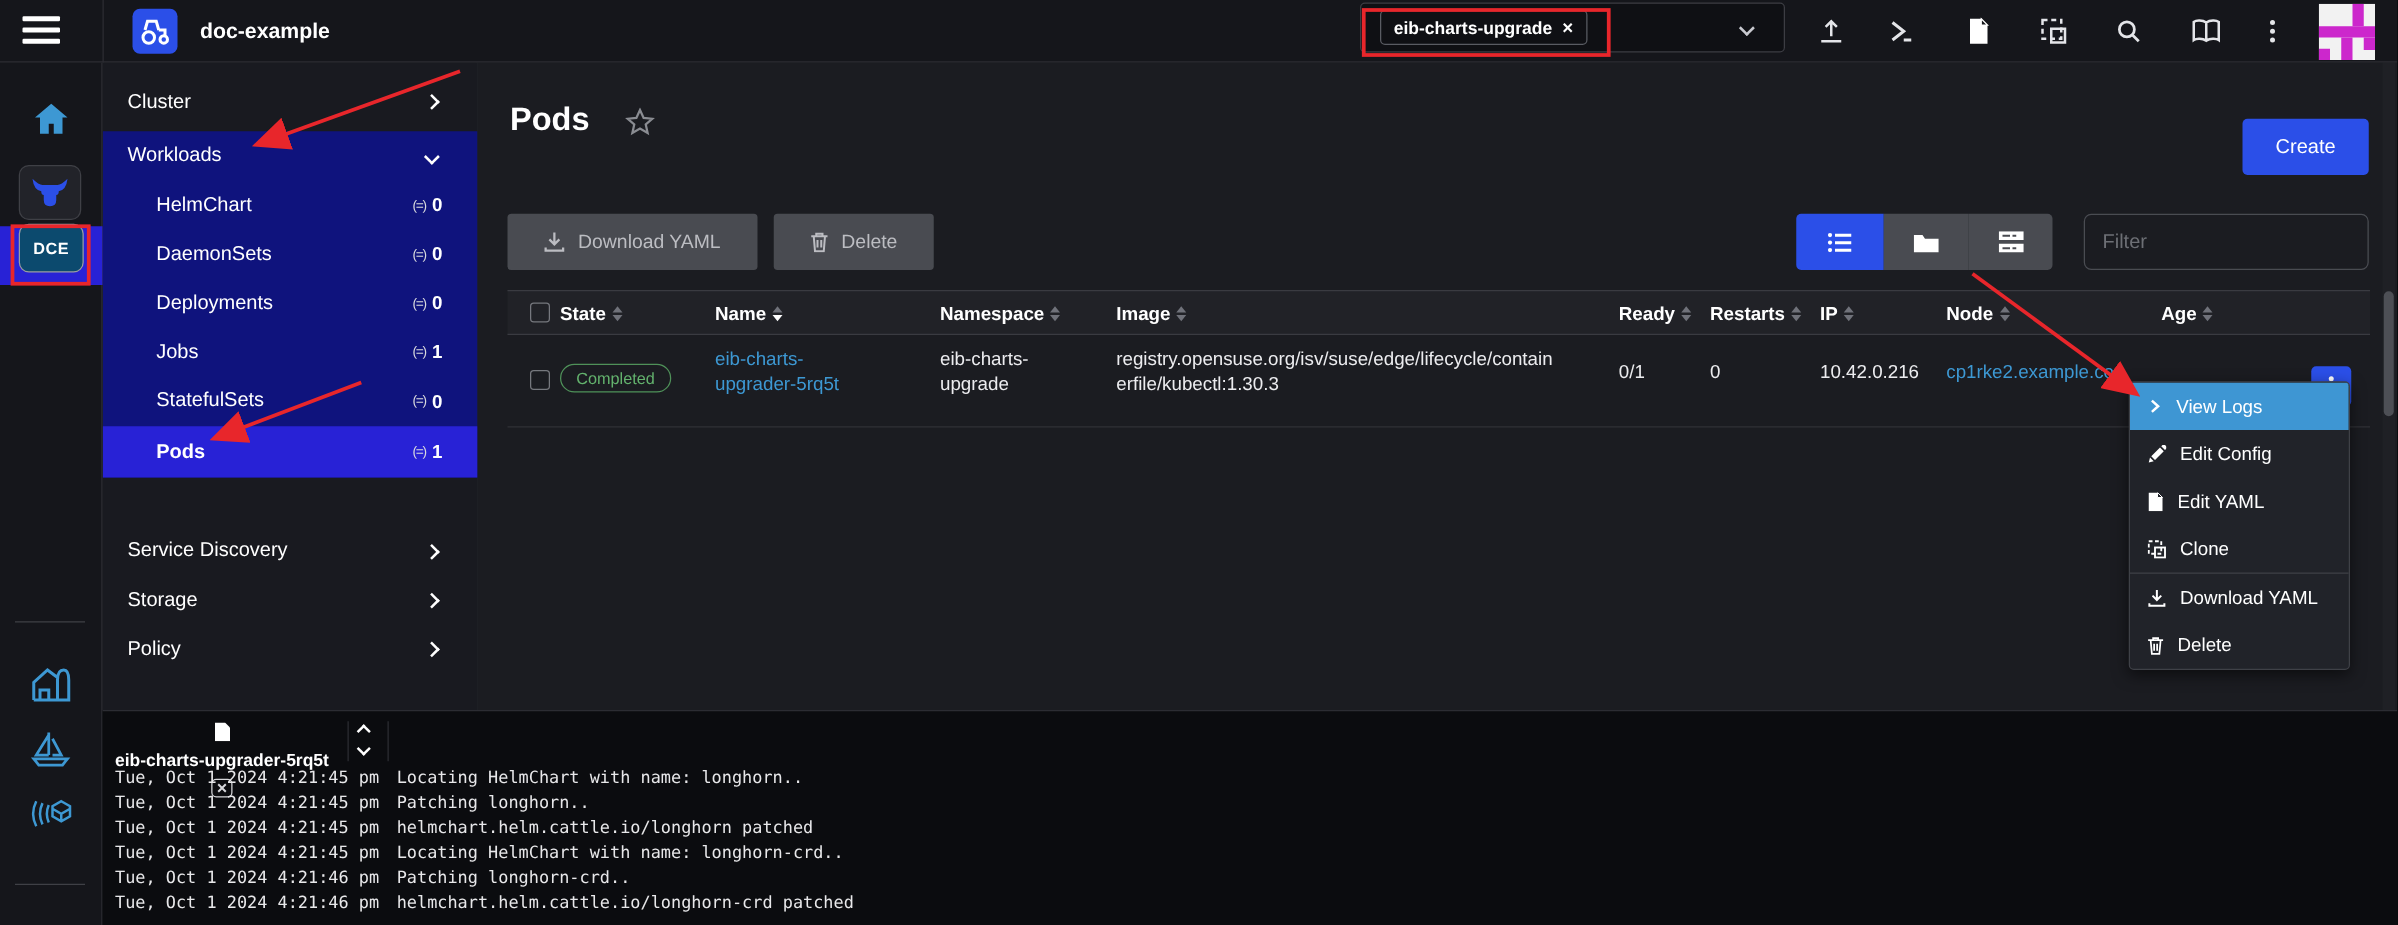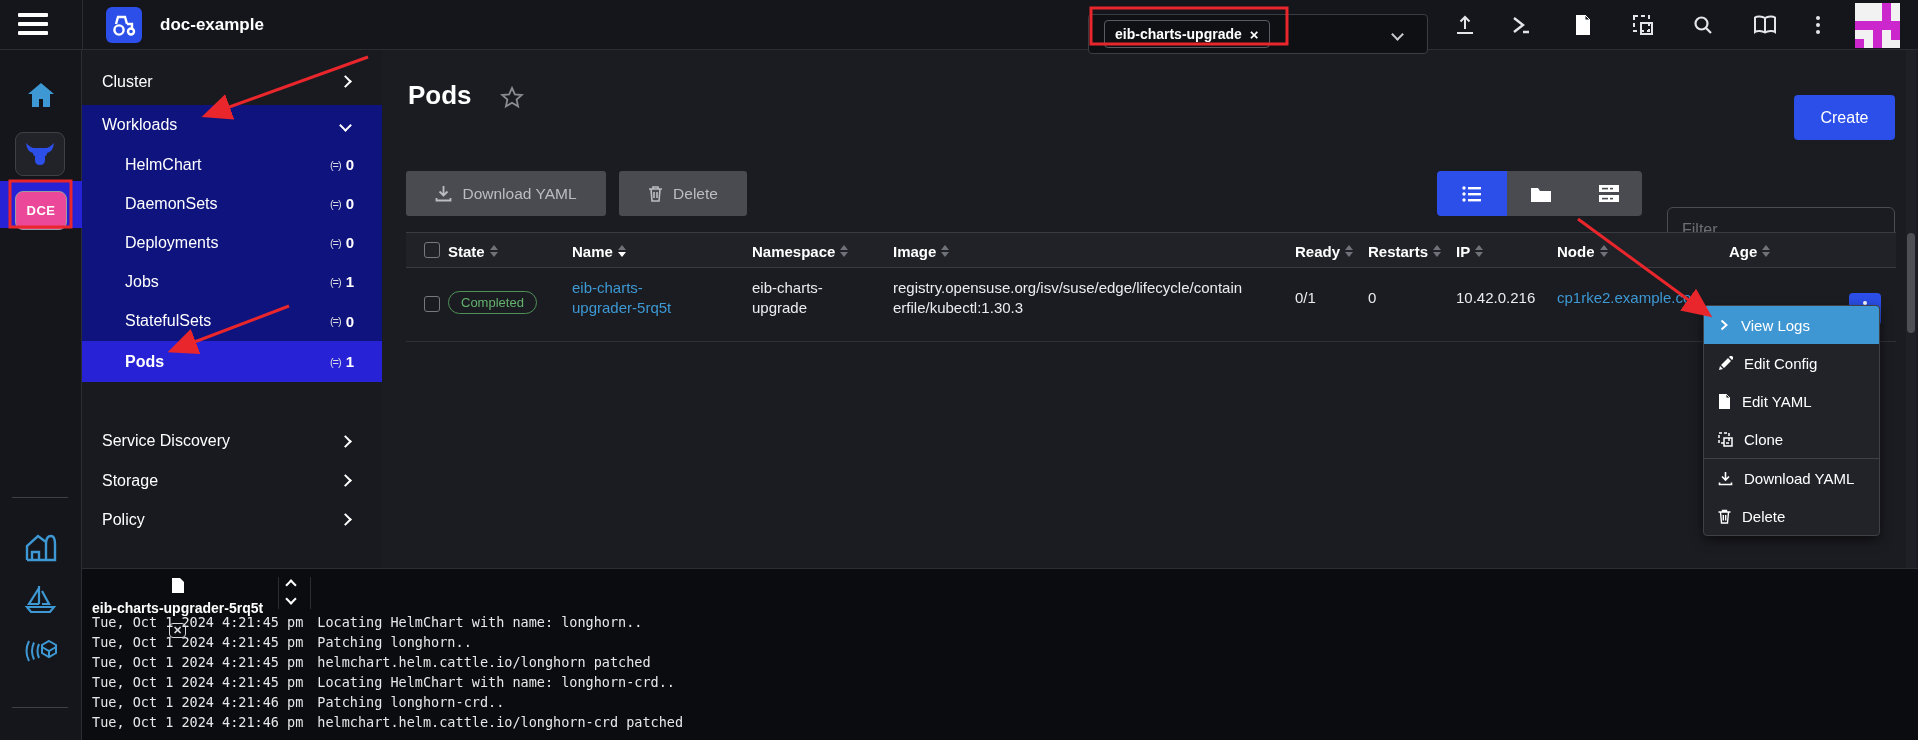--- a/index.html
+++ b/index.html
@@ -21,41 +21,41 @@
   .chev.r { transform:rotate(-45deg); }
   .chev.d { transform:rotate(45deg); }
   .chev.white { border-color:#fff; }
   .hicon { width:26px; height:26px; color:#e4e5e9; display:flex; align-items:center; justify-content:center; cursor:pointer; }
   .kebab i { display:block; width:4px; height:4px; border-radius:50%; background:#e4e5e9; margin:3px auto; }
 
   
   .rail { left:0; top:50px; width:82px; height:690px; background:#15161b; border-right:1px solid #2c2d33; z-index:4; }
   .railbtn { width:50px; height:44px; border-radius:8px; background:#222329; border:1px solid #3f4046; display:flex; align-items:center; justify-content:center; }
   .dce-strip { left:0; top:131px; width:82px; height:47px; background:#2822d6; }
-  .dce { left:15px; top:141px; width:52px; height:39px; border-radius:8px; background:#ec4899; border:1.5px solid #9a9ca1; color:#fff; font-size:13px; font-weight:700; display:flex; align-items:center; justify-content:center; letter-spacing:.5px; }
+  .dce { left:15px; top:129px; width:52px; height:39px; border-radius:8px; background:#0c4a6e; border:1.5px solid #9a9ca1; color:#fff; font-size:13px; font-weight:700; display:flex; align-items:center; justify-content:center; letter-spacing:.5px; }
   .hdiv { height:1px; background:#3f4046; }
 
   
   .nav { left:82px; top:50px; width:300px; height:518px; background:#191a20; overflow:hidden; z-index:3; }
   .nav-row { position:absolute; left:0; width:300px; display:flex; align-items:center; color:#fff; font-size:16px; font-weight:500; cursor:pointer;text-align:center; }
   .nav-section { position:absolute; left:0; top:55px; width:300px; height:277px; background:#0f137d; }
   .nav-sel { position:absolute; left:0; top:291px; width:300px; height:41px; background:#2822d6; }
   .count-wrap { position:absolute; right:28px; display:flex; align-items:center; gap:5px; color:#fff; }
   .count-ic { font-size:11px; color:#d9dade; letter-spacing:-1px; font-weight:400; }
   .count-n { font-size:15px; font-weight:600; }
   .nav-chev { position:absolute; right:32px; }
   .sb-track { left:366px; top:50px; width:12px; height:518px; background:#202127; }
   .sb-thumb { left:368px; top:58px; width:8px; height:245px; background:#5a5b61; border-radius:4px; }
 
   
   .main-title { color:#fff; font-size:26px; font-weight:600; }
   .btn-blue { background:#2b4fe8; color:#fff; border:none; border-radius:4px; font-size:16px; font-weight:500; font-family:inherit; cursor:pointer; }
   .btn-gray { background:#494b51; color:#bcbdc2; border:none; border-radius:3px; font-size:15.5px; font-weight:500; font-family:inherit; display:inline-flex; align-items:center; justify-content:center; gap:10px; }
   .seg { position:absolute; top:171px; height:45px; display:flex; align-items:center; justify-content:center; cursor:pointer; }
-  .filter-in { background:transparent; border:1px solid #4a4c52; border-radius:6px; color:#e8e9ec; font-size:16px; font-family:inherit; padding:0 14px; outline:none;margin-top:36px; }
+  .filter-in { background:transparent; border:1px solid #4a4c52; border-radius:6px; color:#e8e9ec; font-size:16px; font-family:inherit; padding:0 14px; outline:none; }
   .filter-in::placeholder { color:#6d6f75; }
 
   .thead { left:406px; top:232px; width:1490px; height:36px; background:#212227; border-top:1px solid #3a3b41; border-bottom:1px solid #3a3b41; z-index:2; }
   .th { position:absolute; top:0; height:36px; display:flex; align-items:center; gap:5px; color:#fff; font-size:15px; font-weight:700; cursor:pointer; }
   .sorter { display:inline-flex; flex-direction:column; gap:2px; }
   .car-up { width:0; height:0; border-left:4px solid transparent; border-right:4px solid transparent; border-bottom:5px solid #70727a; }
   .car-dn { width:0; height:0; border-left:4px solid transparent; border-right:4px solid transparent; border-top:5px solid #70727a; }
   .car-dn.on { border-top-color:#fff; }
   .cbox { width:16px; height:16px; border:1.5px solid #76787e; border-radius:3px; background:transparent; cursor:pointer; }
   .trow { left:406px; top:268px; width:1490px; height:74px; border-bottom:1px solid #303136; }
@@ -100,21 +100,21 @@
       <span>
         <svg width="26" height="26" viewBox="0 0 26 26" fill="none" stroke="#fff" stroke-width="2.4">
           <circle cx="8" cy="18" r="4.6"></circle>
             <circle cx="20" cy="19.5" r="3"></circle>
           <path d="M5 12 L7 5 h7 l2 7 M16 12 h5 v5"></path>
         </svg>
       </span>
     </div>
     <div class="abs app-title" style="left:160px;top:15px;">doc-example</div>
 
-    <div class="abs searchbox" style="left:1088px;top:14px;padding-left:12px;">
+    <div class="abs searchbox" style="left:1088px;top:2px;padding-left:12px;">
       <span class="abs chip" style="left:15px;top:5px;">
         <span>eib-charts-upgrade</span>
         <span class="x">×</span>
       </span>
       <span class="abs chev d" style="left:304px;top:15px;"></span>
     </div>
 
     <div class="abs hicon" style="left:1452px;top:12px;">
       <svg width="22" height="22" viewBox="0 0 22 22" fill="none" stroke="currentColor" stroke-width="2">
           <path d="M11 15 V3 M6.5 7.5 L11 3 l4.5 4.5 M3 19 h16"></path>

